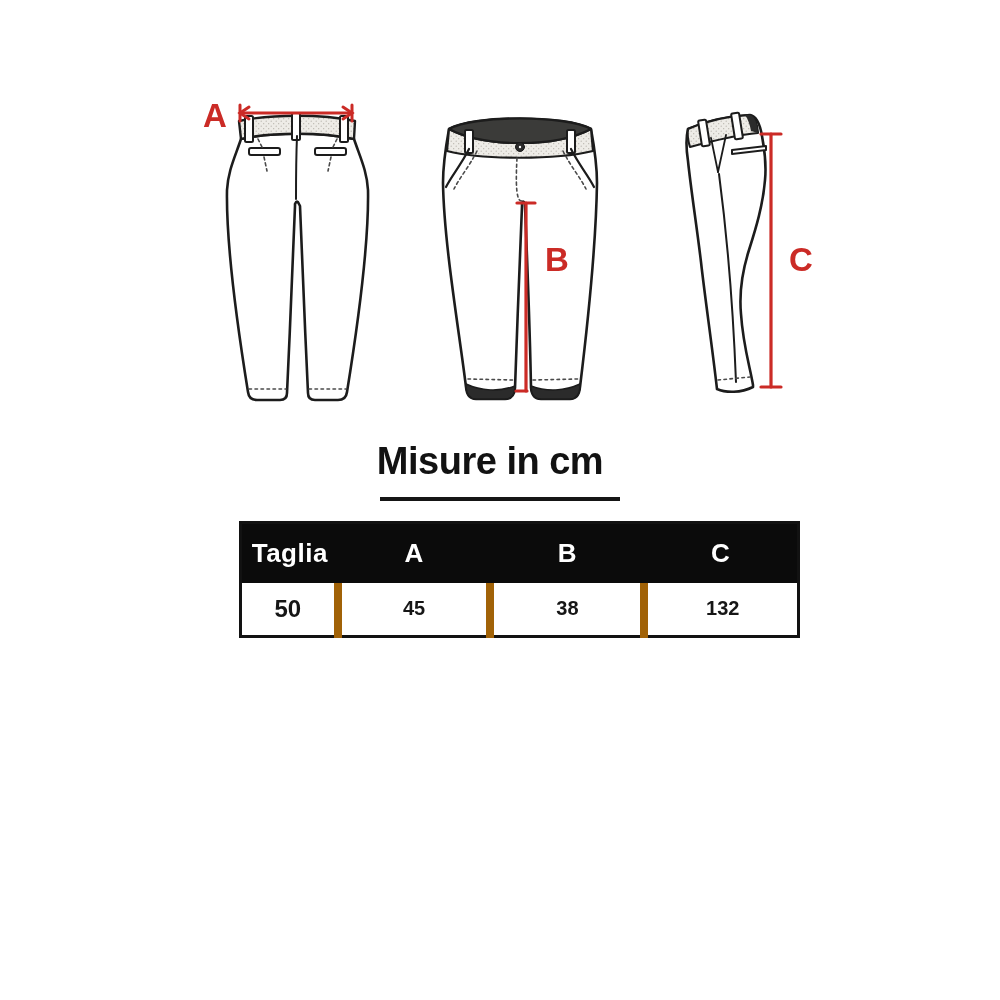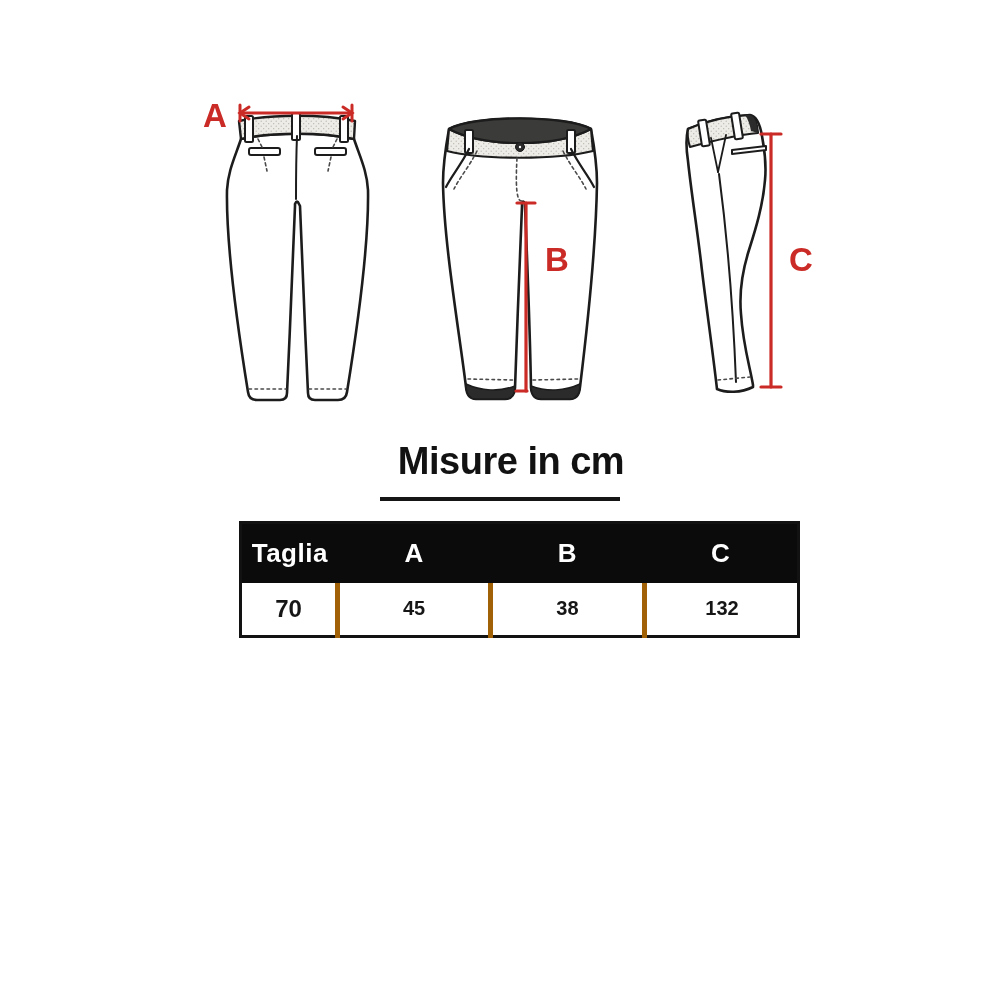--- a/index.html
+++ b/index.html
@@ -9,21 +9,20 @@
     font-family:"Liberation Sans","DejaVu Sans",sans-serif;
     position:relative;
     overflow:hidden;
   }
   .diagram-wrap{position:absolute;top:0;left:0;width:1000px;height:430px;}
   .page-title{
     position:absolute;top:440px;left:0;width:980px;
     text-align:center;
     font-size:38px;font-weight:800;color:#121212;
     letter-spacing:-0.5px;
-    padding-left:21px;
   }
   .title-underline{
     position:absolute;top:497px;left:380px;
     width:240px;height:4px;background:#151515;
   }
   table.size-table{
     position:absolute;top:521px;left:239px;
     width:561px;
     border-collapse:collapse;table-layout:fixed;
     border:3px solid #121212;
@@ -32,21 +31,21 @@
   .size-table th{
     background:#0b0b0b;color:#ffffff;
     font-size:26px;font-weight:800;letter-spacing:0.5px;
     text-align:center;vertical-align:middle;padding:0;
   }
   .size-table tbody tr{height:54px;}
   .size-table td{
     background:#ffffff;color:#161616;
     font-size:20px;font-weight:800;
     text-align:center;vertical-align:middle;padding:0;
-    border-left:5px solid #a16207;
+    border-left:8px solid #a16207;
   }
   .size-table td:first-child{border-left:none;font-size:24px;}
   svg text.meas-label{
     font-family:"Liberation Sans","DejaVu Sans",sans-serif;
     font-weight:800;font-size:33px;
   }
 </style>
 </head>
 <body>
 
@@ -147,19 +146,19 @@
   <thead>
     <tr>
       <th>Taglia</th>
       <th>A</th>
       <th>B</th>
       <th>C</th>
     </tr>
   </thead>
   <tbody>
     <tr>
-      <td>70</td>
+      <td>50</td>
       <td>45</td>
       <td>38</td>
       <td>132</td>
     </tr>
   </tbody>
 </table>
 
 </body></html>

